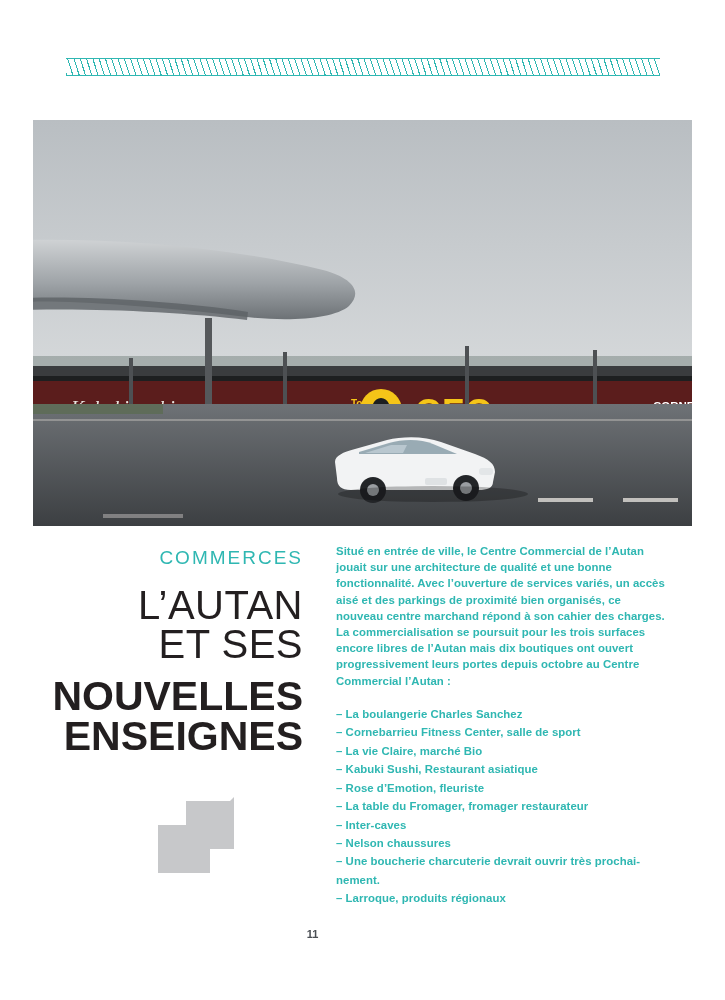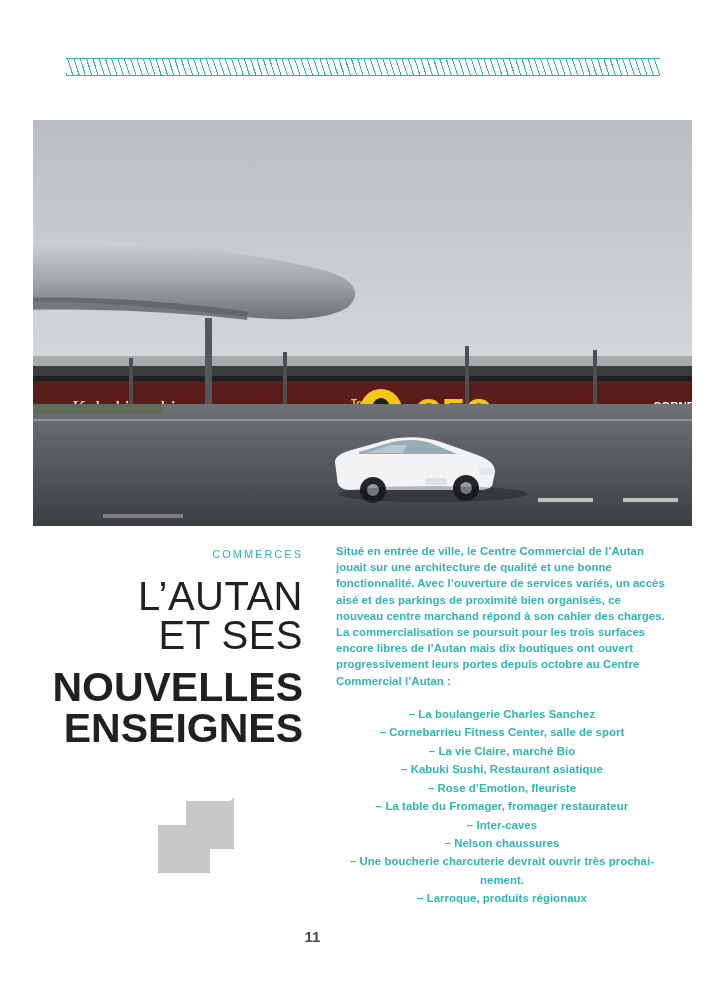--- a/index.html
+++ b/index.html
@@ -50,21 +50,21 @@
   .left-col {
     position: absolute;
     left: 33px;
     top: 548px;
     width: 280px;
     text-align: right;
     padding-right: 10px;
   }
   .eyebrow {
     color: #2fb7b2;
-    font-size: 11px;
+    font-size: 19px;
     letter-spacing: 2.0px;
     font-weight: 400;
     line-height: 1.1;
     margin: 0 0 6px 0;
   }
   .headline {
     margin: 0;
     color: #231f20;
     line-height: 0.98;
     letter-spacing: 0.5px;
@@ -115,32 +115,31 @@
     padding: 0;
     list-style: none;
   }
   .shop-list li {
     color: #2fb7b2;
     font-size: 11.4px;
     font-weight: 700;
     line-height: 1.62;
     letter-spacing: 0.05px;
     white-space: pre-line;
-    text-align: center;
   }
 
   
   .folio {
     position: absolute;
     left: 0;
     top: 928px;
     width: 625px;
     text-align: center;
     color: #4b4f54;
-    font-size: 15px;
+    font-size: 11px;
     font-weight: 700;
   }
 </style>
 </head>
 <body>
 
 <div class="hatch-rule"></div>
 
 <div class="photo">
   <svg width="659" height="406" viewBox="0 0 659 406" xmlns="http://www.w3.org/2000/svg">

